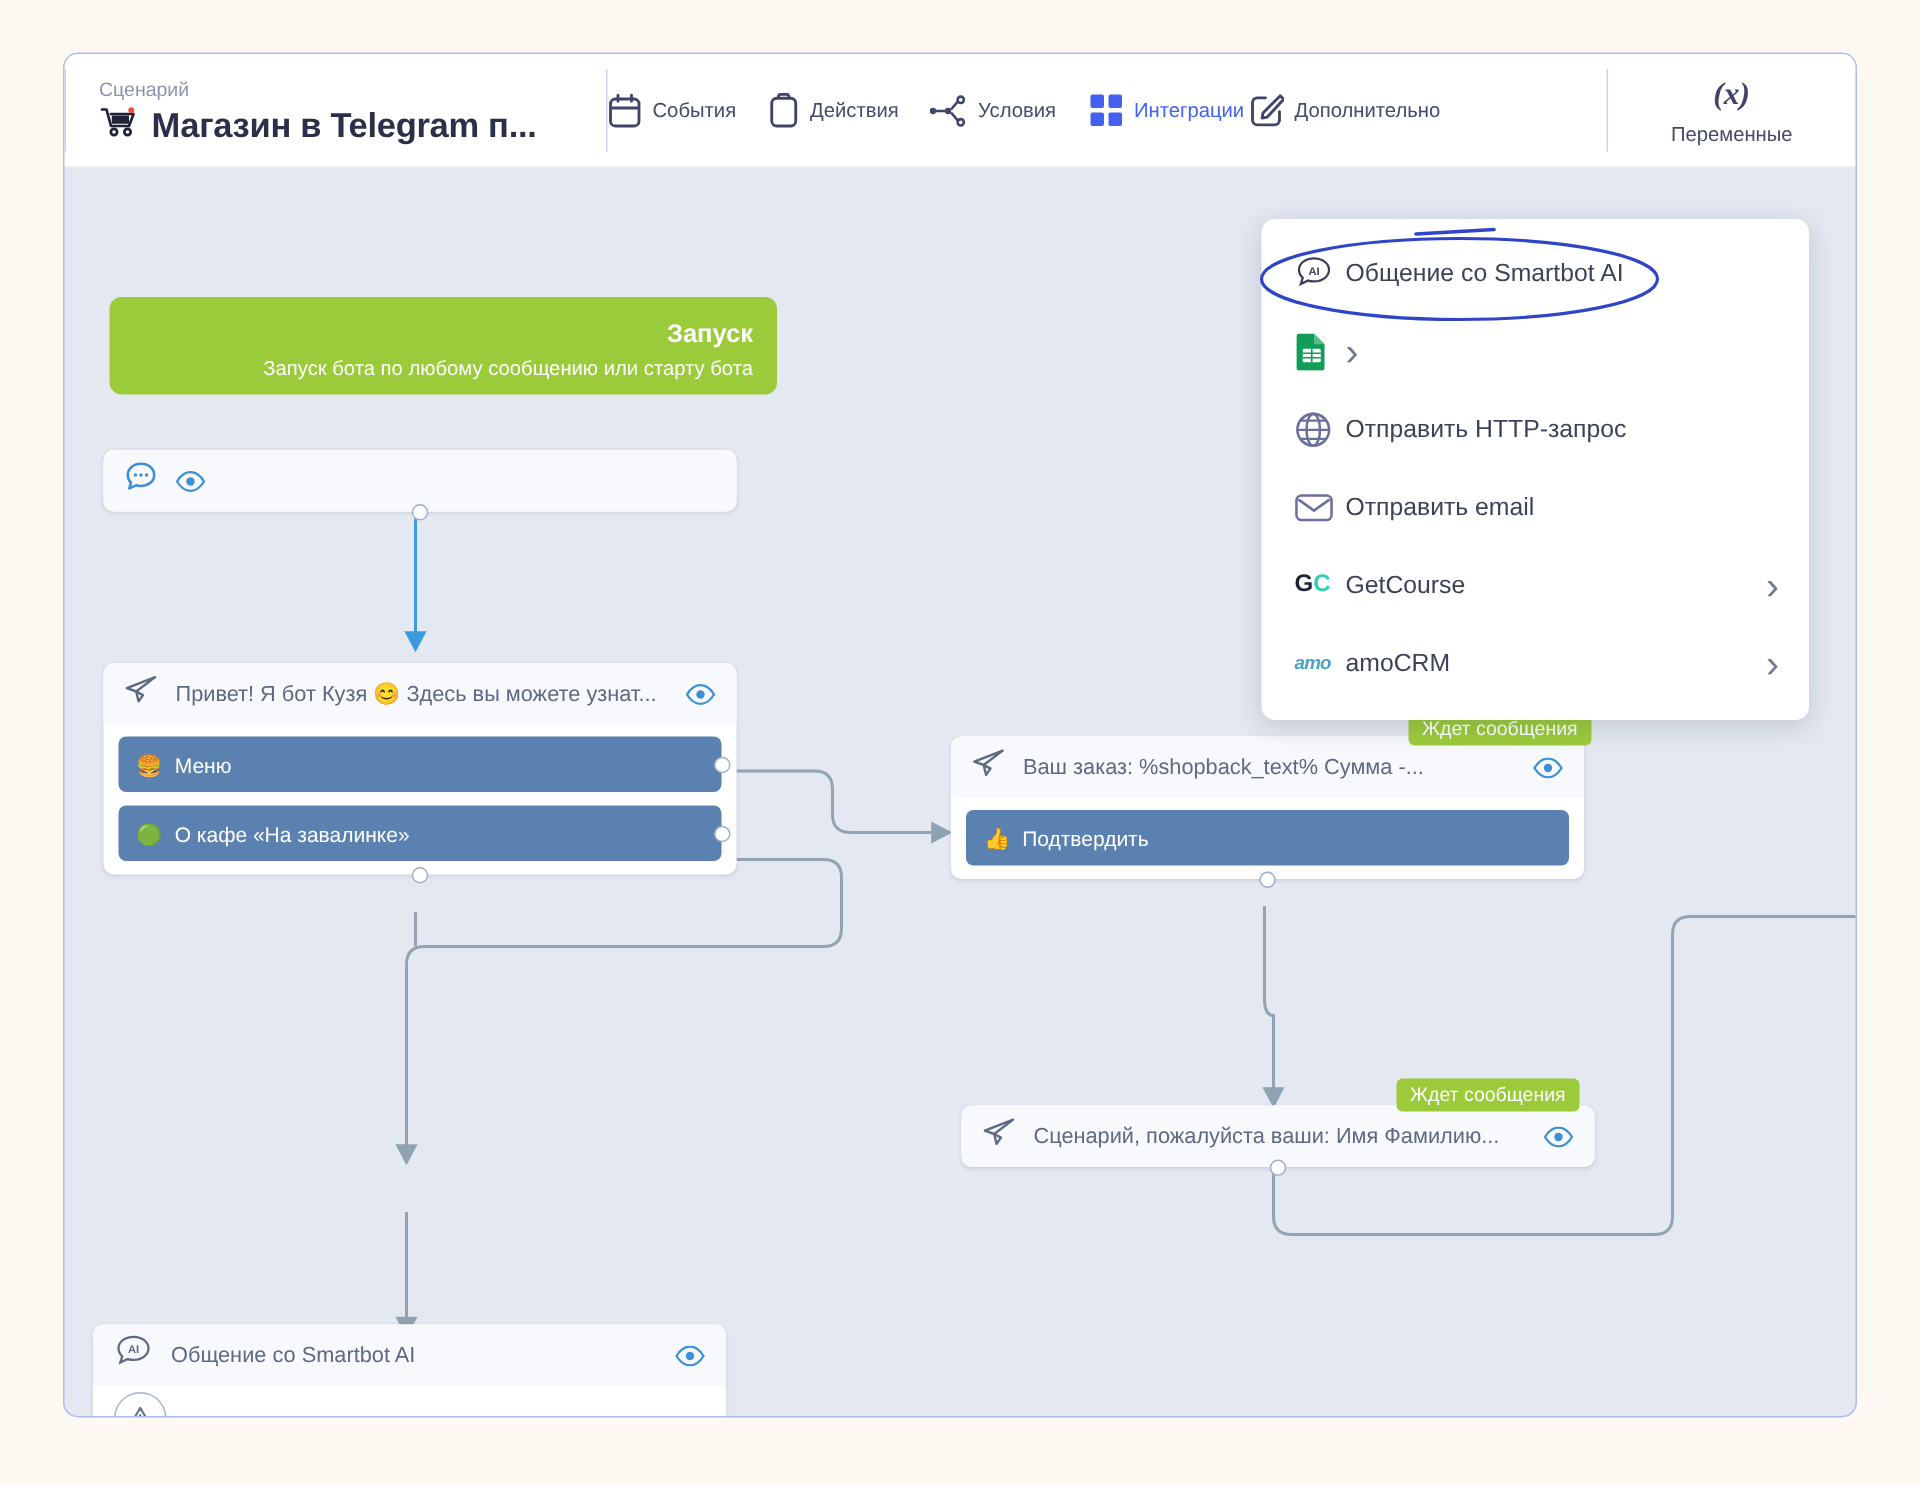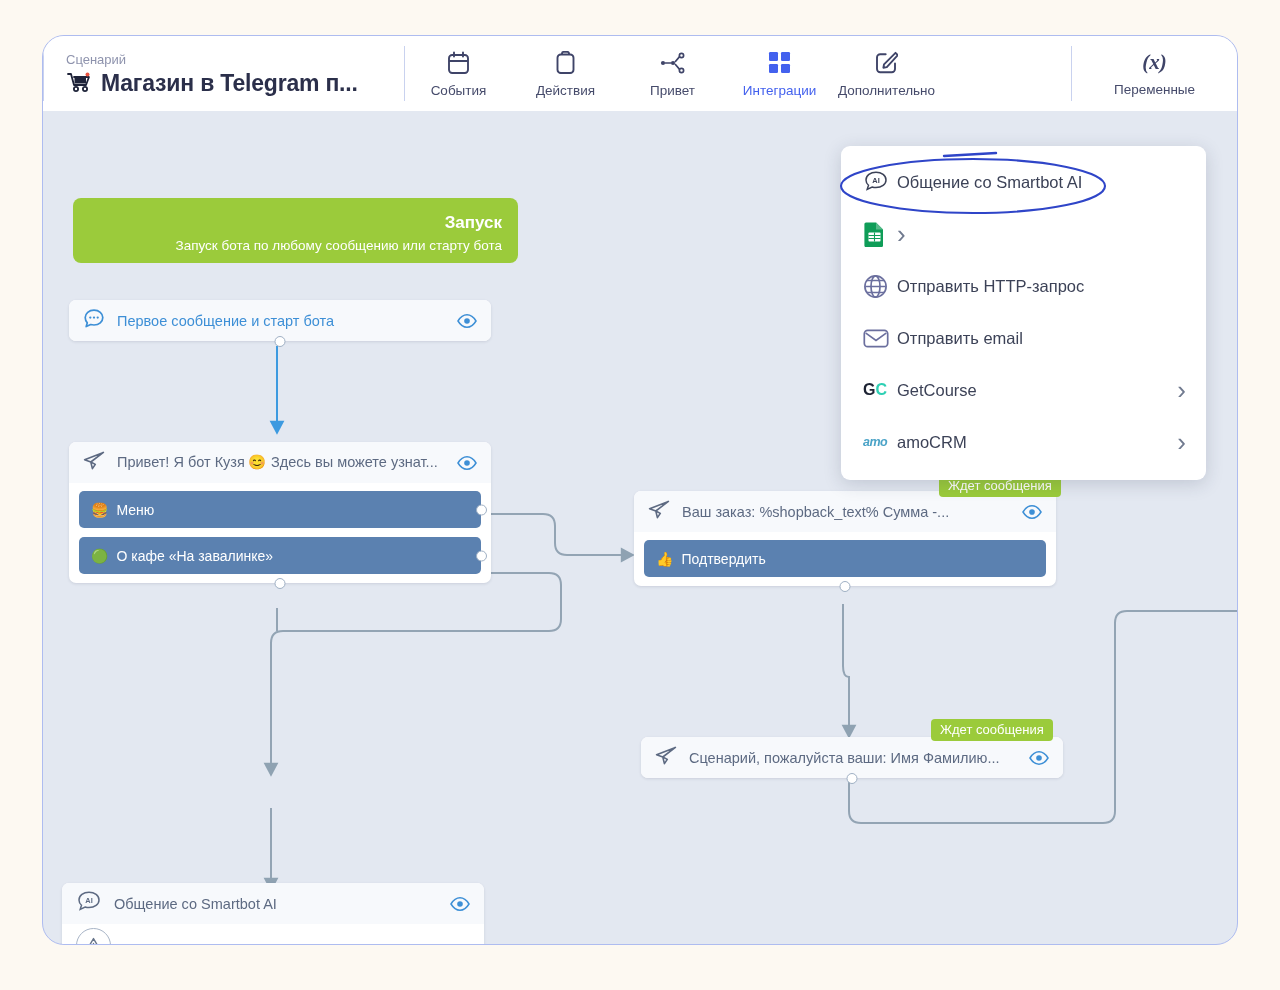--- a/index.html
+++ b/index.html
@@ -6,21 +6,21 @@
   body{
     width:1280px;height:990px;
     background:#fdf9f2;
     font-family:"Liberation Sans", sans-serif;
     overflow:hidden;
     position:relative;
   }
   
   #app{
     position:absolute;left:42px;top:35px;width:1196px;height:910px;
-    border:1.5px solid #aebcf0;border-radius:22px;
+    border:1.5px solid #aebcf0;border-radius:10px;
     background:#e3e8f1;
     overflow:hidden;
     box-sizing:border-box;
   }
   
   #header{
     position:absolute;left:0;top:0;width:100%;height:75px;
     background:#ffffff;
     display:flex;align-items:stretch;
     box-sizing:border-box;
@@ -29,21 +29,21 @@
   #scenario-block{
     display:flex;flex-direction:column;justify-content:center;
     padding-left:22px;width:360px;box-sizing:border-box;
   }
   #scenario-label{font-size:13px;color:#8e93ad;line-height:18px;}
   #scenario-title-row{display:flex;align-items:center;gap:9px;margin-top:1px;}
   #scenario-title{font-size:23px;font-weight:bold;color:#2b2f4a;letter-spacing:-0.2px;white-space:nowrap;}
   .cart-glyph{font-size:21px;line-height:1;}
   #nav{flex:1;display:flex;align-items:center;justify-content:flex-start;}
   .nav-item{
-    width:107px;display:flex;flex-direction:column;align-items:center;gap:7px;
+    width:107px;display:flex;flex-direction:row;align-items:center;gap:7px;
     cursor:pointer;user-select:none;
   }
   .nav-icon{height:26px;display:flex;align-items:center;justify-content:center;color:#3f4468;}
   .nav-label{font-size:13.5px;color:#464b6b;white-space:nowrap;}
   .nav-item.active .nav-icon{color:#4361ee;}
   .nav-item.active .nav-label{color:#4361ee;}
   #vars-block{width:165px;display:flex;align-items:center;justify-content:center;}
   #vars-inner{display:flex;flex-direction:column;align-items:center;gap:7px;cursor:pointer;}
   #vars-glyph{font-size:21px;font-style:italic;font-weight:bold;color:#3f4468;font-family:"Liberation Serif",serif;}
   
@@ -161,21 +161,21 @@
       <div class="nav-item">
         <span class="nav-icon">
           <svg width="26" height="22" viewBox="0 0 26 22">
             <circle cx="3" cy="11" r="2.1" fill="currentColor"></circle>
             <circle cx="21.5" cy="3.5" r="2.1" fill="none" stroke="currentColor" stroke-width="1.7"></circle>
             <circle cx="21.5" cy="18.5" r="2.1" fill="none" stroke="currentColor" stroke-width="1.7"></circle>
             <circle cx="13" cy="11" r="2.1" fill="currentColor"></circle>
             <path d="M5 11 h6 M15 10 l4.6 -5.4 M15 12 l4.6 5.4" stroke="currentColor" stroke-width="1.7" fill="none"></path>
           </svg>
         </span>
-        <span class="nav-label">Привет</span>
+        <span class="nav-label">Условия</span>
       </div>
 
       <div class="nav-item active">
         <span class="nav-icon">
           <svg width="23" height="23" viewBox="0 0 23 23">
             <rect x="1" y="1" width="9" height="9" rx="1.3" fill="currentColor"></rect>
             <rect x="13" y="1" width="9" height="9" rx="1.3" fill="currentColor"></rect>
             <rect x="1" y="13" width="9" height="9" rx="1.3" fill="currentColor"></rect>
             <rect x="13" y="13" width="9" height="9" rx="1.3" fill="currentColor"></rect>
           </svg>
@@ -239,21 +239,20 @@
     <div class="node" style="left:26px;top:189px;width:422px;">
       <div class="node-head solo">
         <span>
           <svg width="22" height="22" viewBox="0 0 22 22">
             <path d="M11,2.2 C16,2.2 19.8,5.4 19.8,9.6 C19.8,13.8 16,17 11,17 C9.8,17 8.7,16.85 7.7,16.55 L3.2,18.6 L4.3,14.8 C3,13.45 2.2,11.6 2.2,9.6 C2.2,5.4 6,2.2 11,2.2 Z" fill="none" stroke="#3d8fd6" stroke-width="1.7" stroke-linejoin="round"></path>
             <circle cx="7.3" cy="9.6" r="1.15" fill="#3d8fd6"></circle>
             <circle cx="11" cy="9.6" r="1.15" fill="#3d8fd6"></circle>
             <circle cx="14.7" cy="9.6" r="1.15" fill="#3d8fd6"></circle>
           </svg>
         </span>
-        <span class="node-title blue">Первое сообщение и старт бота</span>
         <span class="eye">
           <svg width="20" height="14" viewBox="0 0 20 14">
             <path d="M1,7 C4,2 7,0.8 10,0.8 C13,0.8 16,2 19,7 C16,12 13,13.2 10,13.2 C7,13.2 4,12 1,7 Z" fill="none" stroke="#3d8fd6" stroke-width="1.5"></path>
             <circle cx="10" cy="7" r="2.8" fill="#3d8fd6"></circle>
           </svg>
         </span>
       </div>
       <span class="port bottom"></span>
     </div>
 

